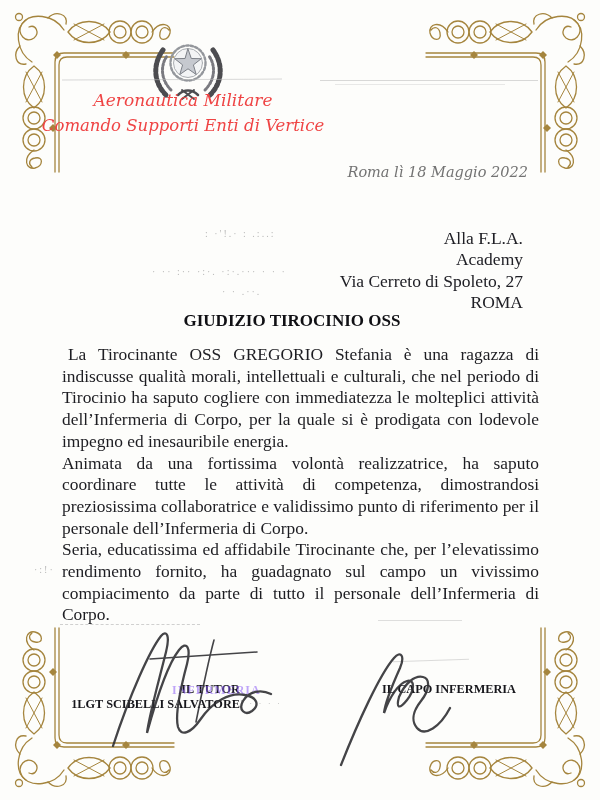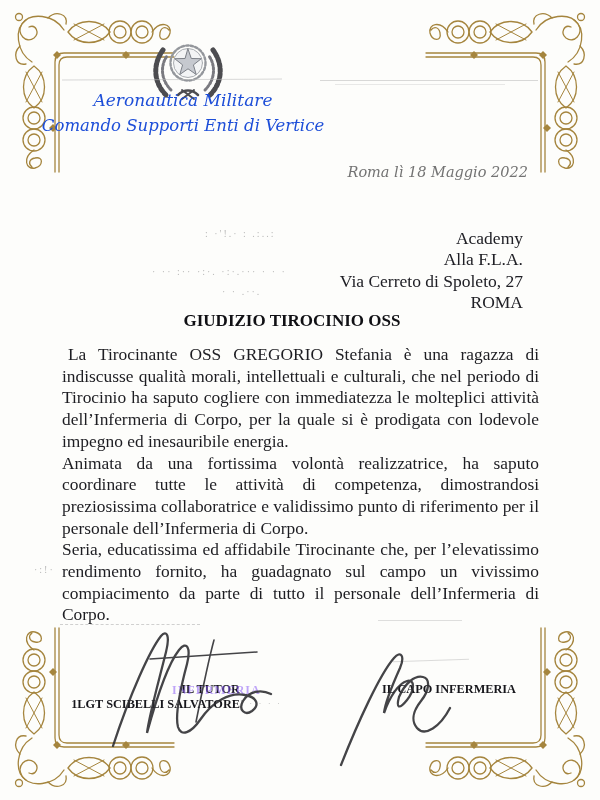--- a/index.html
+++ b/index.html
@@ -1,20 +1,20 @@
 <!DOCTYPE html>
 <html><head>
 <meta charset="utf-8">
 <style>
   html,body{margin:0;padding:0;background:#ffffff;}
   .page{position:relative;width:600px;height:800px;background:#fdfdfb;overflow:hidden;
         font-family:"Liberation Serif",serif;color:#1d1d22;}
   
   .org-line{position:absolute;left:18px;width:330px;text-align:center;
-            font-family:"DejaVu Serif",serif;font-style:italic;color:#1d4ed8;}
+            font-family:"DejaVu Serif",serif;font-style:italic;color:#ef4444;}
   .org-1{top:90px;font-size:17px;}
   .org-2{top:116px;font-size:16.5px;}
   .org-3{top:142px;font-size:16px;}
   .dateline{position:absolute;right:72px;top:164px;font-family:"DejaVu Serif",serif;
             font-style:italic;font-size:14.5px;color:#737373;}
   .recipient{position:absolute;right:77px;top:228px;text-align:right;
              font-size:17.5px;line-height:21.4px;color:#202026;}
   .doc-title{position:absolute;left:-8px;top:311px;width:600px;text-align:center;
              font-weight:bold;font-size:17px;color:#101014;}
   .body-text{position:absolute;left:62px;top:344px;width:477px;font-size:17.4px;
@@ -100,22 +100,22 @@
   <div class="org-line org-2">Comando Supporti Enti di Vertice</div>
 
   <div class="dateline">Roma lì 18 Maggio 2022</div>
 
   <div class="bleed" style="left:205px;top:228px">: ·'!.· : .:..:</div>
   <div class="bleed" style="left:152px;top:266px">· ·· :·· ·:·. ·:·.··· ·  · ·</div>
   <div class="bleed" style="left:222px;top:286px">· ·  .··.</div>
   <div class="bleed" style="left:34px;top:564px">·:!·</div>
 
   <div class="recipient">
+    <div>Alla F.L.A.</div>
     <div>Academy</div>
-    <div>Alla F.L.A.</div>
     <div>Via Cerreto di Spoleto, 27</div>
     <div>ROMA</div>
   </div>
 
   <div class="doc-title">GIUDIZIO TIROCINIO OSS</div>
 
   <div class="body-text">
     <p class="first">La Tirocinante OSS GREGORIO Stefania è una ragazza di indiscusse qualità morali, intellettuali e culturali, che nel periodo di Tirocinio ha saputo cogliere con immediatezza le molteplici attività dell’Infermeria di Corpo, per la quale si è prodigata con lodevole impegno ed inesauribile energia.</p>
     <p>Animata da una fortissima volontà realizzatrice, ha saputo coordinare tutte le attività di competenza, dimostrandosi preziosissima collaboratrice e validissimo punto di riferimento per il personale dell’Infermeria di Corpo.</p>
     <p>Seria, educatissima ed affidabile Tirocinante che, per l’elevatissimo rendimento fornito, ha guadagnato sul campo un vivissimo compiacimento da parte di tutto il personale dell’Infermeria di Corpo.</p>

